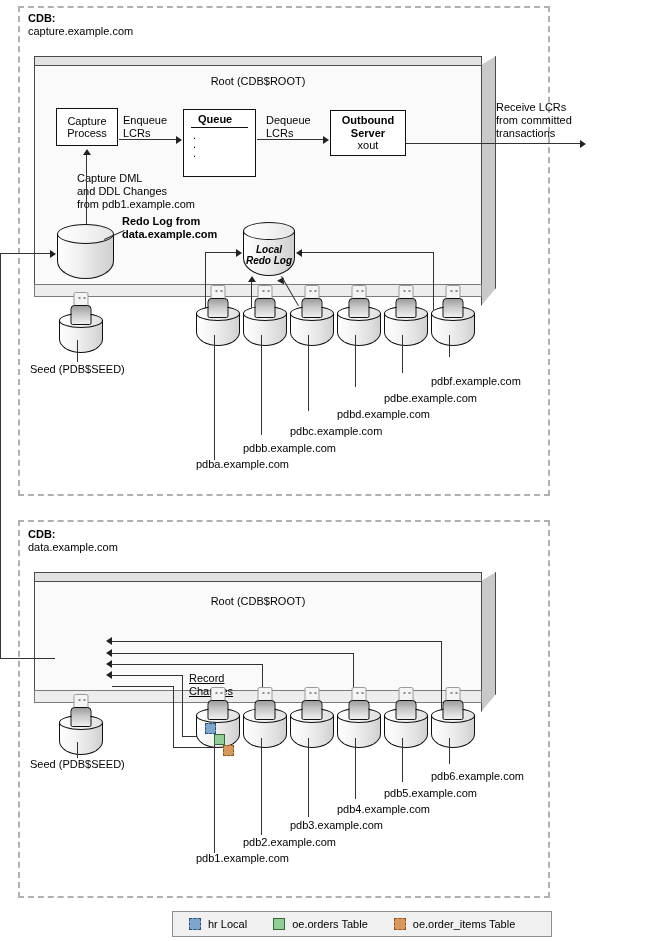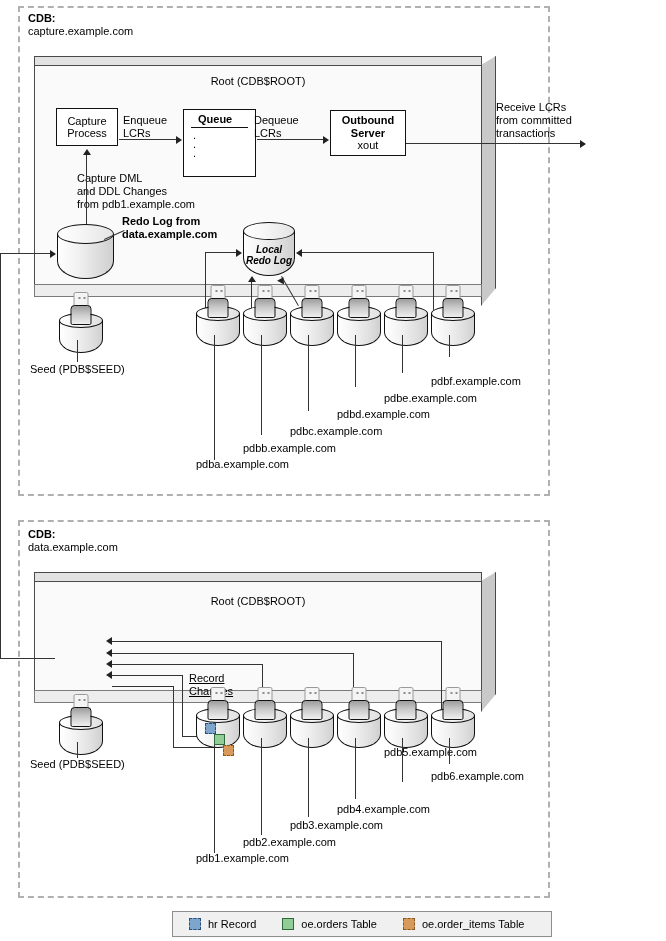--- a/index.html
+++ b/index.html
@@ -261,21 +261,21 @@
 
   <div class="qbox" style="left:183px;top:109px;width:73px;height:68px;">
     <div class="qt">Queue</div>
     <div class="qdots">
       <span>.</span>
       <span>.</span>
       <span>.</span>
     </div>
   </div>
 
-  <div class="txt" style="left:254px;top:114px;">
+  <div class="txt" style="left:266px;top:114px;">
     <div>Dequeue</div>
     <div>LCRs</div>
   </div>
 
   <div class="ln lnh" style="left:257px;top:139px;width:67px;"></div>
   <div class="arrow ar-r" style="left:323px;top:136px;"></div>
 
   <div class="nbox" style="left:330px;top:110px;width:76px;height:46px;">
     <span class="b">Outbound</span>
     <span class="b">Server</span>
@@ -542,29 +542,29 @@
   <div class="ln lnv" style="left:261px;top:738px;height:97px;"></div>
   <div class="txt" style="left:243px;top:836px;">pdb2.example.com</div>
 
   <div class="ln lnv" style="left:308px;top:738px;height:79px;"></div>
   <div class="txt" style="left:290px;top:819px;">pdb3.example.com</div>
 
   <div class="ln lnv" style="left:355px;top:738px;height:61px;"></div>
   <div class="txt" style="left:337px;top:803px;">pdb4.example.com</div>
 
   <div class="ln lnv" style="left:402px;top:738px;height:44px;"></div>
-  <div class="txt" style="left:384px;top:746px;">pdb5.example.com</div>
+  <div class="txt" style="left:384px;top:787px;">pdb5.example.com</div>
 
   <div class="ln lnv" style="left:449px;top:738px;height:26px;"></div>
   <div class="txt" style="left:431px;top:770px;">pdb6.example.com</div>
 
   <div class="legend" style="left:172px;top:911px;width:380px;height:26px;">
     <div class="li">
       <span class="sq sw-hr"></span>
-      <span>hr Record</span>
+      <span>hr Local</span>
     </div>
     <div class="li">
       <span class="sq sw-or"></span>
       <span>oe.orders Table</span>
     </div>
     <div class="li">
       <span class="sq sw-oi"></span>
       <span>oe.order_items Table</span>
     </div>
   </div>

